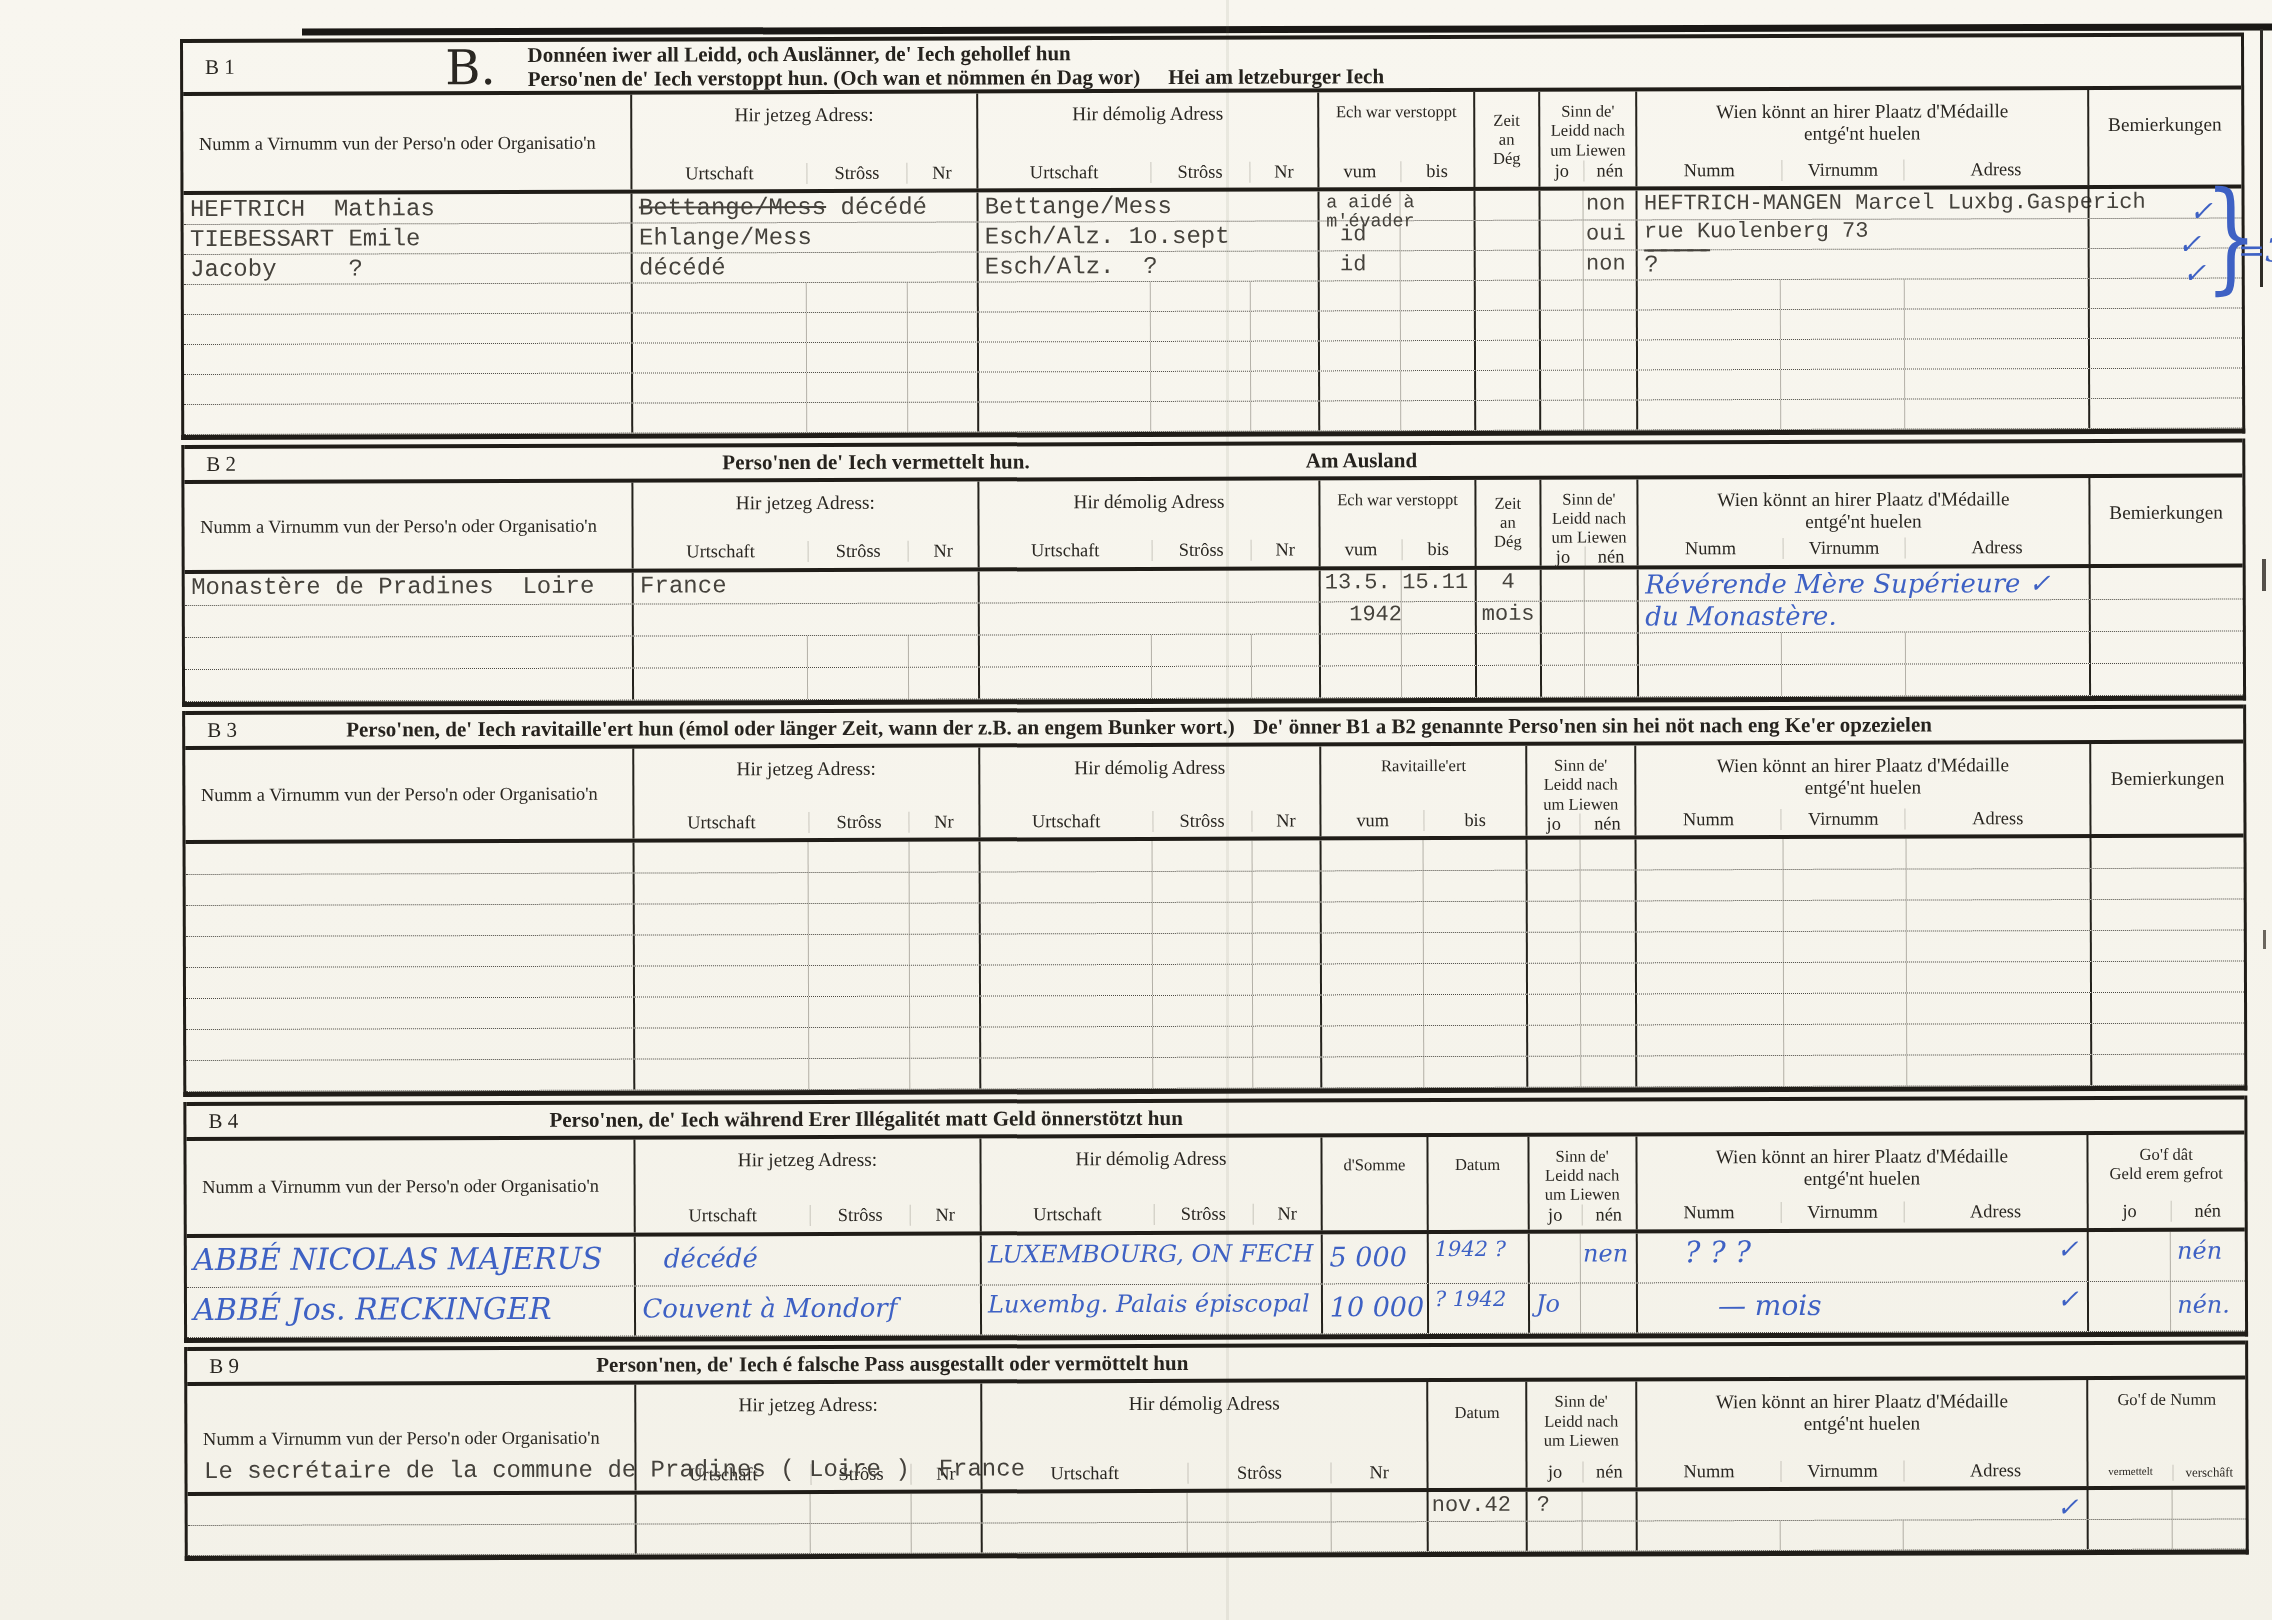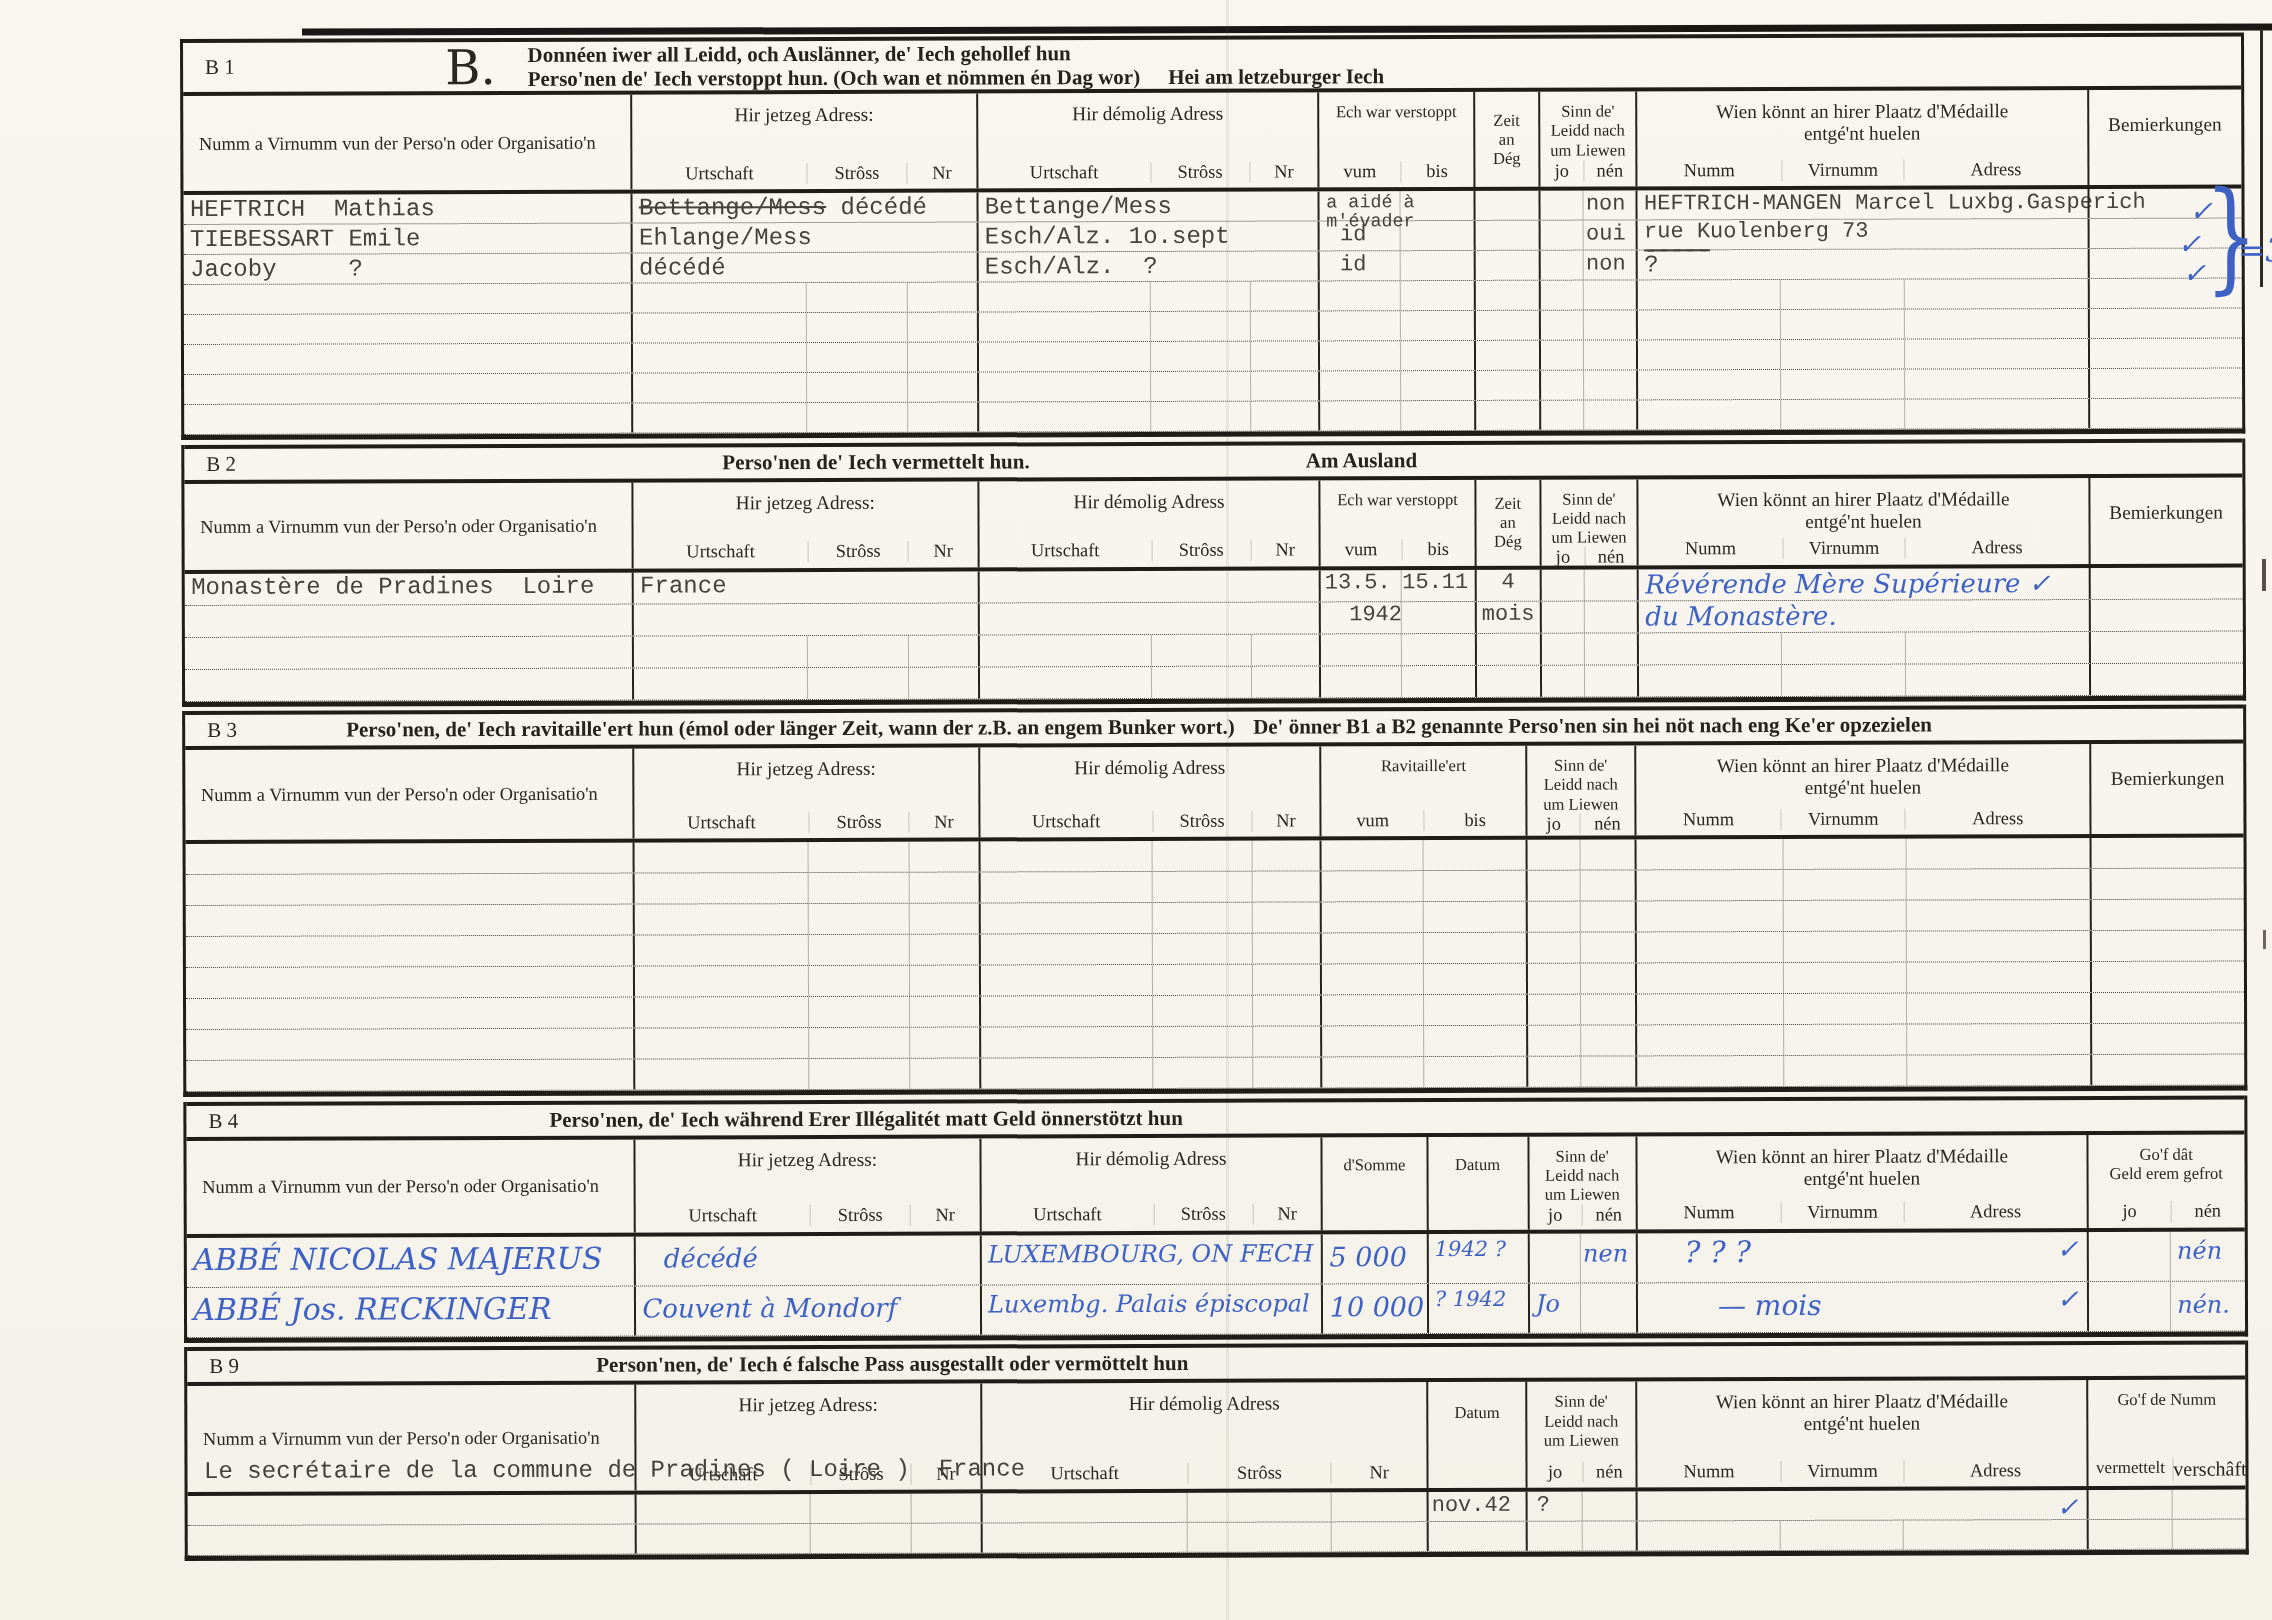--- a/index.html
+++ b/index.html
@@ -767,22 +767,22 @@
           </div>
         <div class="subs">
             <span style="width:31.9%">Numm</span>
             <span style="width:27.3%">Virnumm</span>
             <span style="width:40.8%">Adress</span>
           </div>
       </div>
       <div class="hc" style="width:7.7%">
         <div class="gl small">Go'f de Numm</div>
         <div class="subs">
-            <span style="width:53.4%;font-size:17px">vermettelt</span>
-            <span style="width:46.6%;font-size:20px">verschâft</span>
+            <span style="width:53.4%;font-size:11px">vermettelt</span>
+            <span style="width:46.6%;font-size:13px">verschâft</span>
           </div>
       </div>
       <div class="type" style="position:absolute;left:16.6px;bottom:7.4px;font-size:24px;color:#45423c">Le secrétaire de la commune de Pradines ( Loire )  France</div>
     </div>
 
     <div>
       <div class="row r66">
         <div class="l" style="width:21.72%"></div>
         <div class="l M" style="width:8.5%"></div>
           <div class="l m" style="width:4.9%"></div>

